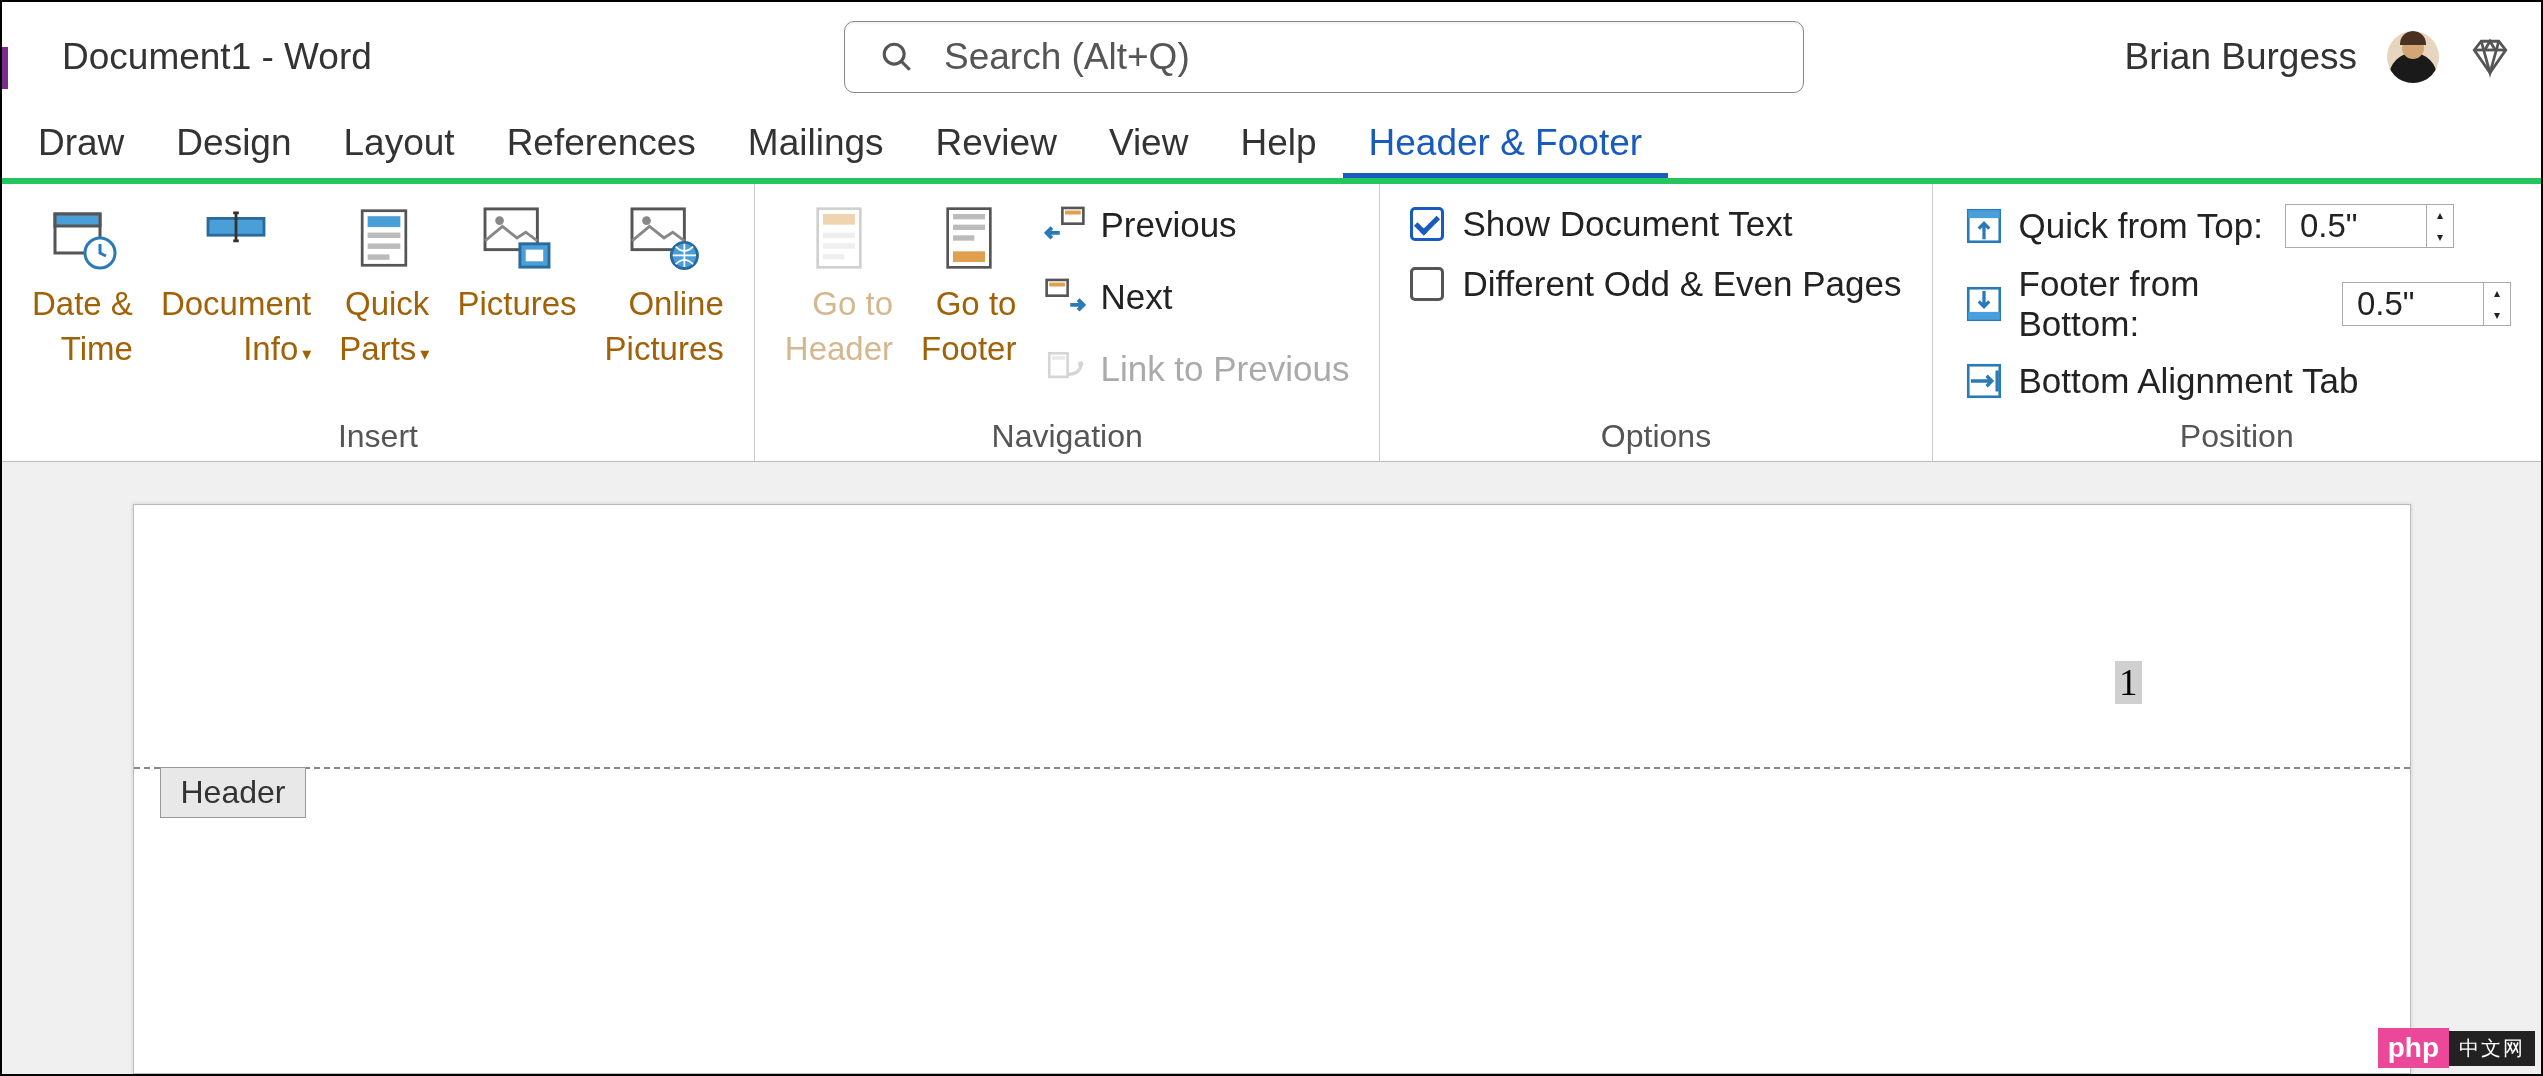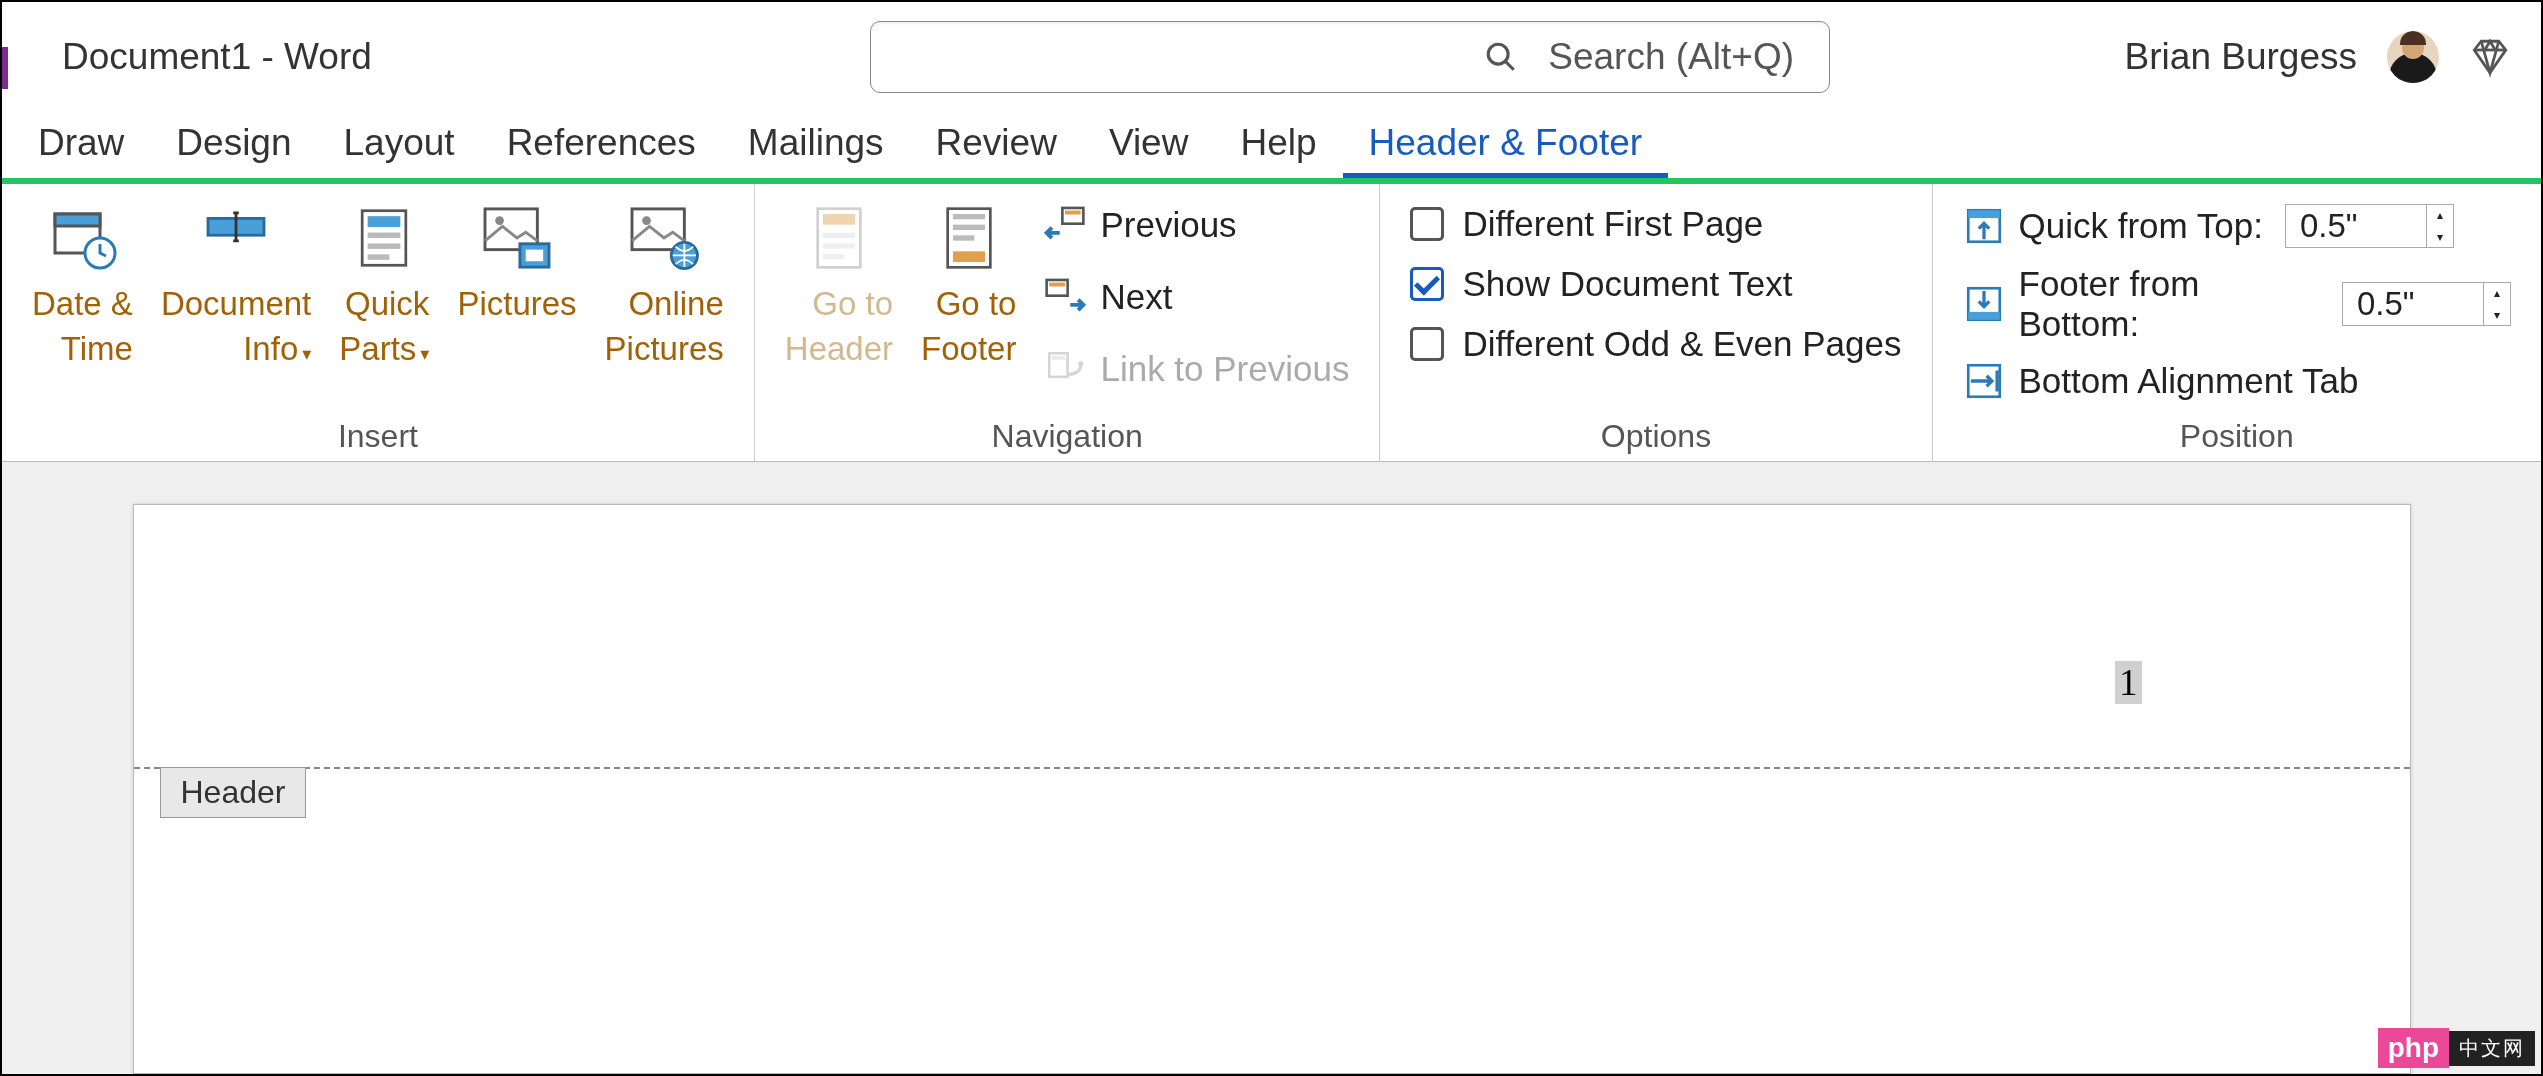--- a/index.html
+++ b/index.html
@@ -2,21 +2,21 @@
 <html><head>
 <meta charset="utf-8">
 <style>
   * { box-sizing: border-box; margin: 0; padding: 0; font-family: "Segoe UI", Arial, sans-serif; }
   body { background: #fff; width: 2543px; height: 1076px; overflow: hidden; border: 2px solid #000; position: relative; }
 
   
   .title-bar { display: flex; align-items: center; height: 110px; padding: 0 30px; background: #fff; position: relative; }
   .accent-strip { position: absolute; left: 0; top: 45px; width: 6px; height: 42px; background: #7b2d8e; }
   .doc-title { font-size: 37px; color: #333; margin-left: 30px; }
-  .search-box { position: absolute; left: 868px; width: 960px; height: 72px; border: 1px solid #888; border-radius: 10px; display: flex; align-items: center; padding: 0 35px; background: #fff; box-shadow: inset 0 2px 2px rgba(0,0,0,0.05); justify-content: flex-end; }
+  .search-box { position: absolute; left: 842px; width: 960px; height: 72px; border: 1px solid #888; border-radius: 10px; display: flex; align-items: center; padding: 0 35px; background: #fff; box-shadow: inset 0 2px 2px rgba(0,0,0,0.05); }
   .search-box svg { margin-right: 30px; flex-shrink: 0; }
   .search-placeholder { font-size: 37px; color: #555; }
   .user-area { position: absolute; right: 30px; display: flex; align-items: center; gap: 30px; }
   .user-name { font-size: 37px; color: #333; }
   .avatar { width: 52px; height: 52px; border-radius: 50%; background: #e8d5c0; overflow: hidden; display: flex; align-items: flex-end; justify-content: center; }
   .avatar-body { width: 48px; height: 30px; background: #1a1a1a; border-radius: 24px 24px 0 0; position: relative; }
   .avatar-head { width: 22px; height: 22px; background: #d4a574; border-radius: 50%; position: absolute; top: -16px; left: 13px; }
   .avatar-hair { width: 26px; height: 14px; background: #4a3020; border-radius: 13px 13px 0 0; position: absolute; top: -22px; left: 11px; }
   .diamond-icon { width: 42px; height: 42px; }
 
@@ -235,24 +235,20 @@
         </div>
       </div>
     </div>
     <div class="group-label">Navigation</div>
   </div>
 
   <div class="group">
     <div class="group-body">
       <div class="opt-col">
         <div class="opt-item">
-          <div class="chk"></div>
-          <span>Different First Page</span>
-        </div>
-        <div class="opt-item">
           <div class="chk checked"></div>
           <span>Show Document Text</span>
         </div>
         <div class="opt-item">
           <div class="chk"></div>
           <span>Different Odd &amp; Even Pages</span>
         </div>
       </div>
     </div>
     <div class="group-label">Options</div>

